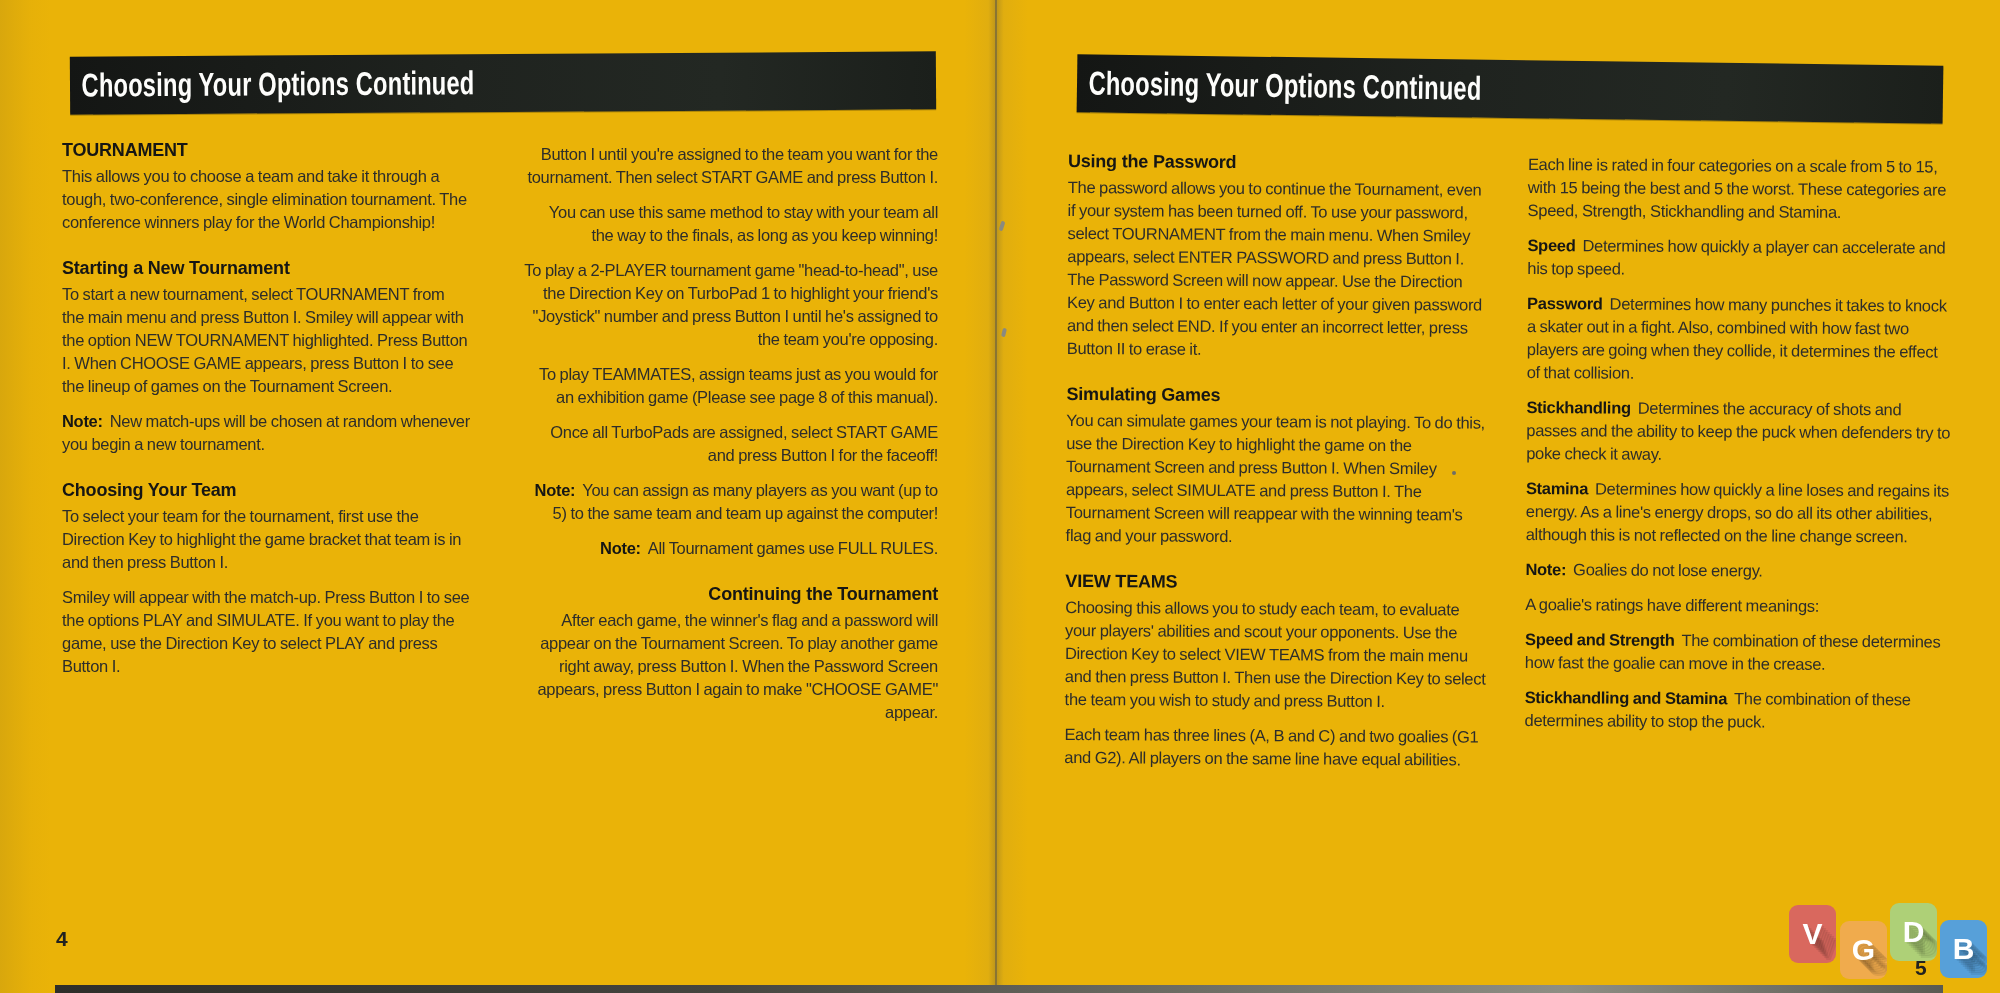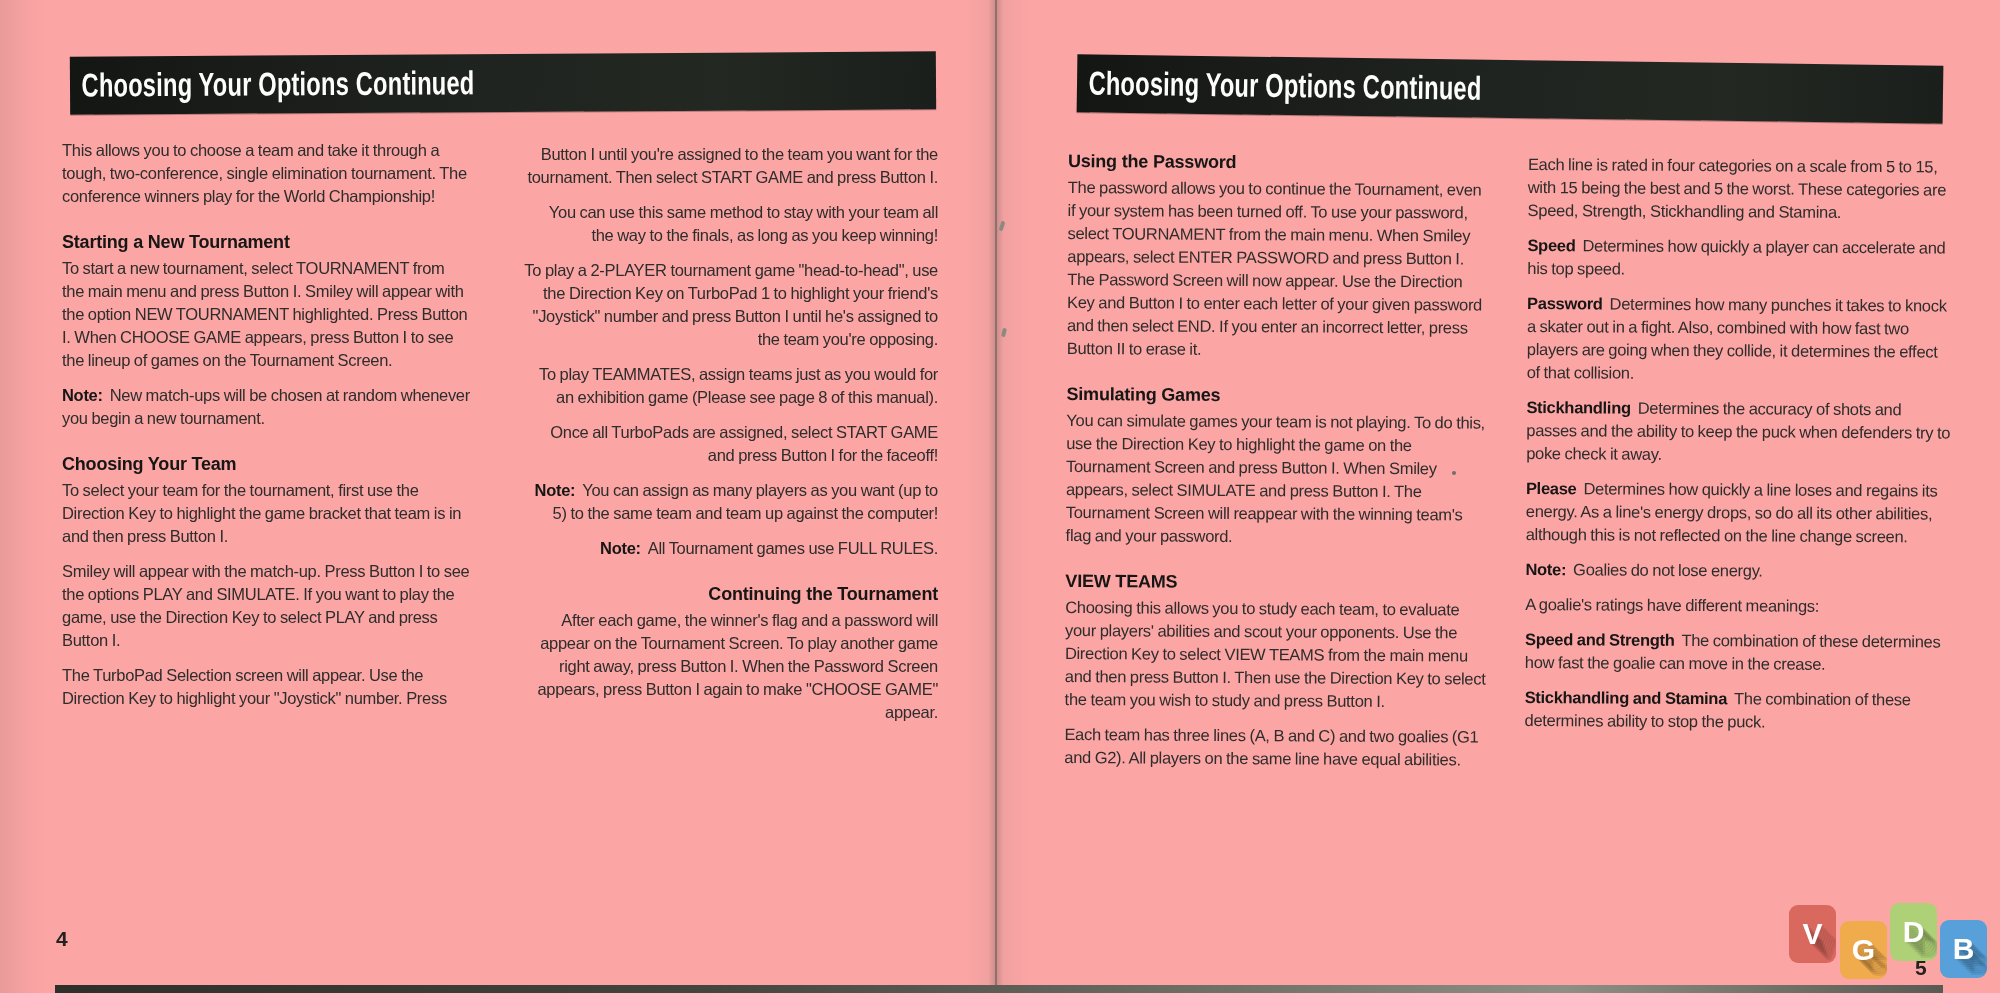--- a/index.html
+++ b/index.html
@@ -4,21 +4,21 @@
 <style>
   html,body{margin:0;padding:0;}
   body{
     width:2000px;height:993px;
     font-family:"Liberation Sans","DejaVu Sans",sans-serif;
     background:#ffffff;
     position:relative;overflow:hidden;
   }
   .canvas{
     position:absolute;inset:0;
-    background:#fca5a5;
+    background:#eab308;
   }
   
   .edge-shade-left{
     position:absolute;left:0;top:0;width:52px;height:993px;
     background:linear-gradient(90deg,rgba(60,60,55,0.10),rgba(60,60,55,0.02) 60%,transparent);
   }
   .spine{
     position:absolute;left:964px;top:0;width:64px;height:993px;
     background:linear-gradient(90deg,transparent,rgba(110,110,100,0.08) 38%,rgba(80,80,72,0.30) 50%,rgba(110,110,100,0.08) 62%,transparent);
   }
@@ -98,28 +98,28 @@
 
 <div class="canvas">
 
   <div class="edge-shade-left"></div>
 
   <div>
     <div class="header-bar bar-left">
       <span class="header-text">Choosing Your Options Continued</span>
     </div>
     <div class="col col-l1">
+        <div class="blk-h">TOURNAMENT</div>
         <p class="blk-p">This allows you to choose a team and take it through a tough, two-conference, single elimination tournament. The conference winners play for the World Championship!</p>
         <div class="blk-h">Starting a New Tournament</div>
         <p class="blk-p">To start a new tournament, select TOURNAMENT from the main menu and press Button I. Smiley will appear with the option NEW TOURNAMENT highlighted. Press Button I. When CHOOSE GAME appears, press Button I to see the lineup of games on the Tournament Screen.</p>
         <p class="blk-p"><span class="lead">Note:</span>New match-ups will be chosen at random whenever you begin a new tournament.</p>
         <div class="blk-h">Choosing Your Team</div>
         <p class="blk-p">To select your team for the tournament, first use the Direction Key to highlight the game bracket that team is in and then press Button I.</p>
         <p class="blk-p">Smiley will appear with the match-up. Press Button I to see the options PLAY and SIMULATE. If you want to play the game, use the Direction Key to select PLAY and press Button I.</p>
-        <p class="blk-p">The TurboPad Selection screen will appear. Use the Direction Key to highlight your "Joystick" number. Press</p>
       </div>
     <div class="col col-l2">
         <p class="blk-p">Button I until you're assigned to the team you want for the tournament. Then select START GAME and press Button I.</p>
         <p class="blk-p">You can use this same method to stay with your team all the way to the finals, as long as you keep winning!</p>
         <p class="blk-p">To play a 2-PLAYER tournament game "head-to-head", use the Direction Key on TurboPad 1 to highlight your friend's "Joystick" number and press Button I until he's assigned to the team you're opposing.</p>
         <p class="blk-p">To play TEAMMATES, assign teams just as you would for an exhibition game (Please see page 8 of this manual).</p>
         <p class="blk-p">Once all TurboPads are assigned, select START GAME and press Button I for the faceoff!</p>
         <p class="blk-p"><span class="lead">Note:</span>You can assign as many players as you want (up to 5) to the same team and team up against the computer!</p>
         <p class="blk-p"><span class="lead">Note:</span>All Tournament games use FULL RULES.</p>
         <div class="blk-h">Continuing the Tournament</div>
@@ -145,21 +145,21 @@
         <p class="blk-p">You can simulate games your team is not playing. To do this, use the Direction Key to highlight the game on the Tournament Screen and press Button I. When Smiley appears, select SIMULATE and press Button I. The Tournament Screen will reappear with the winning team's flag and your password.</p>
         <div class="blk-h">VIEW TEAMS</div>
         <p class="blk-p">Choosing this allows you to study each team, to evaluate your players' abilities and scout your opponents. Use the Direction Key to select VIEW TEAMS from the main menu and then press Button I. Then use the Direction Key to select the team you wish to study and press Button I.</p>
         <p class="blk-p">Each team has three lines (A, B and C) and two goalies (G1 and G2). All players on the same line have equal abilities.</p>
       </div>
     <div class="col col-r2 right-tilt">
         <p class="blk-p">Each line is rated in four categories on a scale from 5 to 15, with 15 being the best and 5 the worst. These categories are Speed, Strength, Stickhandling and Stamina.</p>
         <p class="blk-p"><span class="lead">Speed</span>Determines how quickly a player can accelerate and his top speed.</p>
         <p class="blk-p"><span class="lead">Password</span>Determines how many punches it takes to knock a skater out in a fight. Also, combined with how fast two players are going when they collide, it determines the effect of that collision.</p>
         <p class="blk-p"><span class="lead">Stickhandling</span>Determines the accuracy of shots and passes and the ability to keep the puck when defenders try to poke check it away.</p>
-        <p class="blk-p"><span class="lead">Please</span>Determines how quickly a line loses and regains its energy. As a line's energy drops, so do all its other abilities, although this is not reflected on the line change screen.</p>
+        <p class="blk-p"><span class="lead">Stamina</span>Determines how quickly a line loses and regains its energy. As a line's energy drops, so do all its other abilities, although this is not reflected on the line change screen.</p>
         <p class="blk-p"><span class="lead">Note:</span>Goalies do not lose energy.</p>
         <p class="blk-p">A goalie's ratings have different meanings:</p>
         <p class="blk-p"><span class="lead">Speed and Strength</span>The combination of these determines how fast the goalie can move in the crease.</p>
         <p class="blk-p"><span class="lead">Stickhandling and Stamina</span>The combination of these determines ability to stop the puck.</p>
       </div>
     <div class="page-num pn-right">5</div>
   </div>
 
   <div class="bottom-edge"></div>
 

